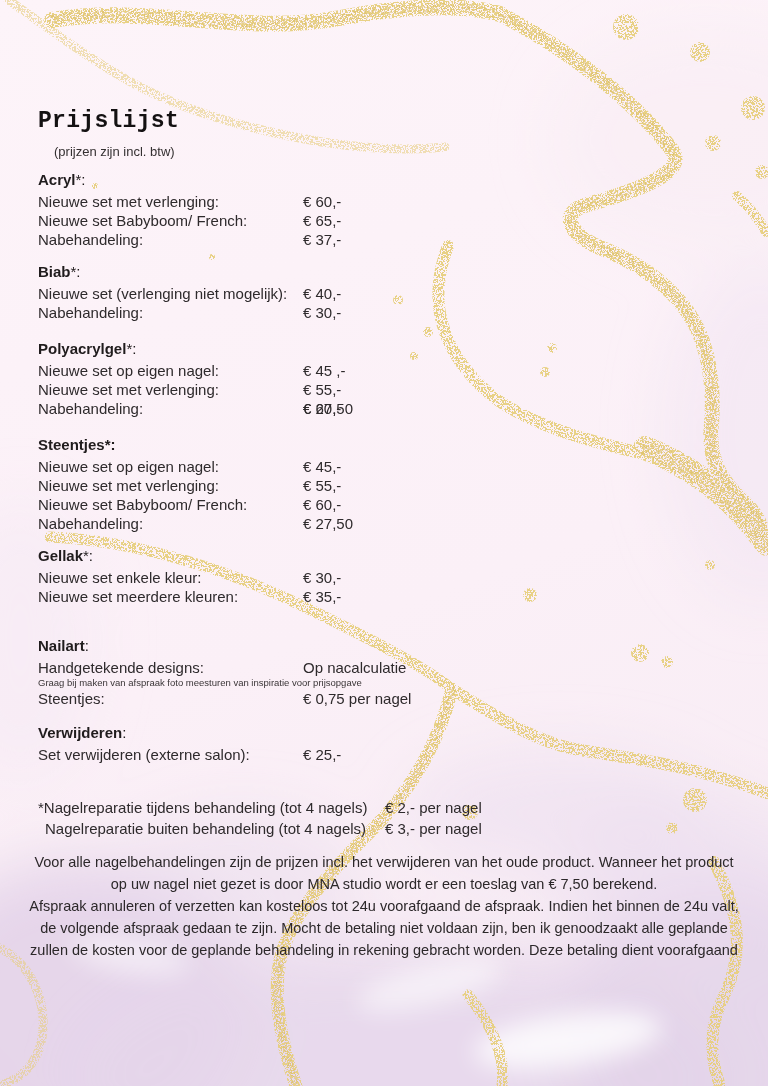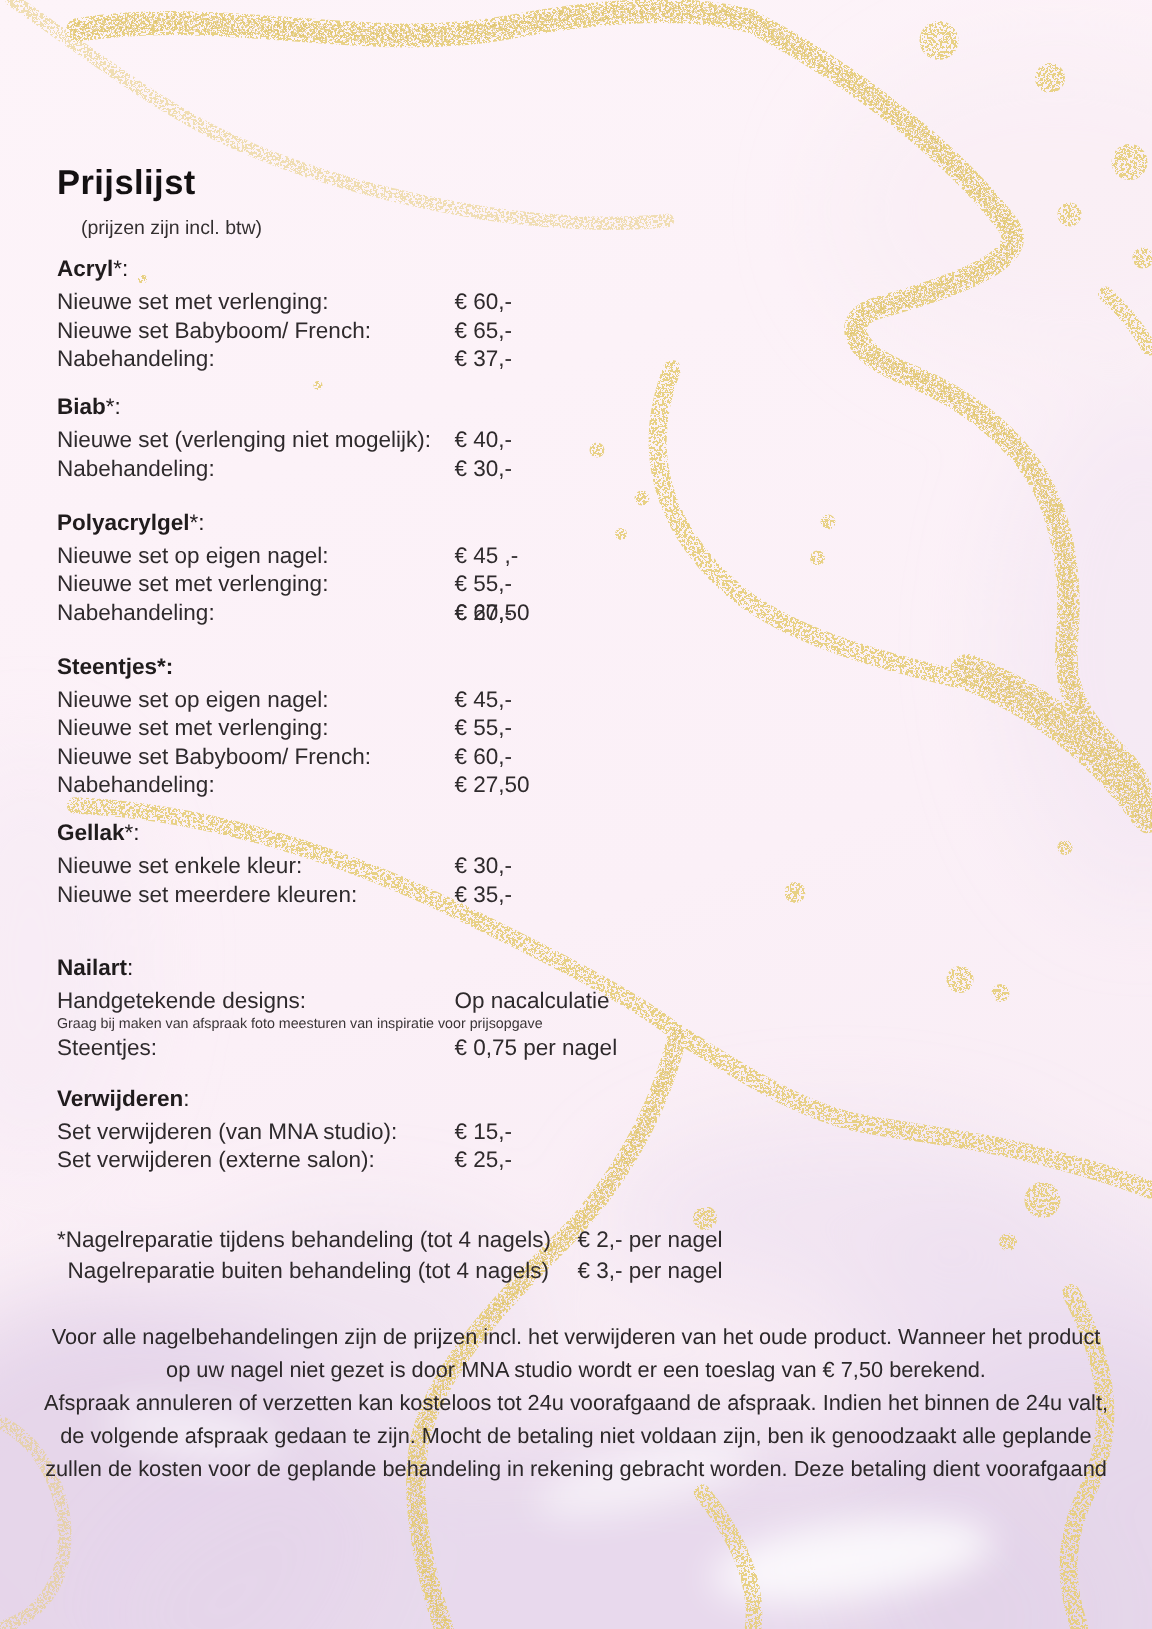--- a/index.html
+++ b/index.html
@@ -8,21 +8,21 @@
 
   .page {
     position:relative; width:768px; height:1086px; overflow:hidden;
     background: linear-gradient(160deg,#fdf4f9 0%, #fbf0f7 55%, #f6eaf3 100%);
     color:#2e2a2c;
   }
   .bg { position:absolute; left:0; top:0; width:768px; height:1086px; }
 
   .content { position:absolute; left:38px; top:106px; width:702px; font-size:15px; line-height:19px; }
 
-  .title { font-size:23px; line-height:30px; font-weight:700; color:#141112; letter-spacing:.3px; }
+  .title { font-size:23px; line-height:30px; font-weight:700; color:#141112; letter-spacing:.3px;font-family:Liberation Mono, monospace; }
   .subtitle { font-size:13px; line-height:16px; margin-top:8px; color:#343031;margin-left:16px; }
 
   .sec-h { font-size:15px; line-height:19px; margin-bottom:3px; color:#201c1d; }
   .sec-h .b { font-weight:700; }
   .sec-h .sfx { font-weight:400; }
   .sec.s4 .sfx { font-weight:700; }
 
   .s1 { margin-top:10px; }
   .s2 { margin-top:13px; }
   .s3 { margin-top:17px; }
@@ -35,21 +35,21 @@
   .price { position:absolute; left:265px; top:0; white-space:nowrap; }
 
   .note { font-size:9.5px; line-height:12px; color:#3a3537; white-space:nowrap; }
 
   .repairs { margin-top:33px; }
   .rep { position:relative; font-size:15px; line-height:21px; }
   .rep .price { left:347px; }
   .rep.rep2 { padding-left:7px; }
 
   .footer {
-    position:absolute; left:0; top:881px; width:768px;
+    position:absolute; left:0; top:851px; width:768px;
     text-align:center; font-size:14.5px; line-height:22px; color:#2c282a;
   }
   .footer div { white-space:nowrap; }
 </style>
 </head>
 <body>
 
 <div class="page">
 
   <svg class="bg" viewBox="0 0 768 1086" aria-hidden="true">
@@ -178,21 +178,20 @@
 
     <div class="sec s6">
       <div class="sec-h"><span class="b">Nailart</span><span class="sfx">:</span></div>
       <div class="row"><span>Handgetekende designs:</span><span class="price">Op nacalculatie</span></div>
       <div class="note">Graag bij maken van afspraak foto meesturen van inspiratie voor prijsopgave</div>
       <div class="row"><span>Steentjes:</span><span class="price">€ 0,75 per nagel</span></div>
     </div>
 
     <div class="sec s7">
       <div class="sec-h"><span class="b">Verwijderen</span><span class="sfx">:</span></div>
-      <div class="row"><span>Set verwijderen (van MNA studio):</span><span class="price">€ 15,-</span></div>
       <div class="row"><span>Set verwijderen (externe salon):</span><span class="price">€ 25,-</span></div>
     </div>
 
     <div class="repairs">
       <div class="rep"><span>*Nagelreparatie tijdens behandeling (tot 4 nagels)</span><span class="price">€ 2,- per nagel</span></div>
       <div class="rep rep2"><span>Nagelreparatie buiten behandeling (tot 4 nagels)</span><span class="price">€ 3,- per nagel</span></div>
     </div>
   </div>
 
   <div class="footer">

